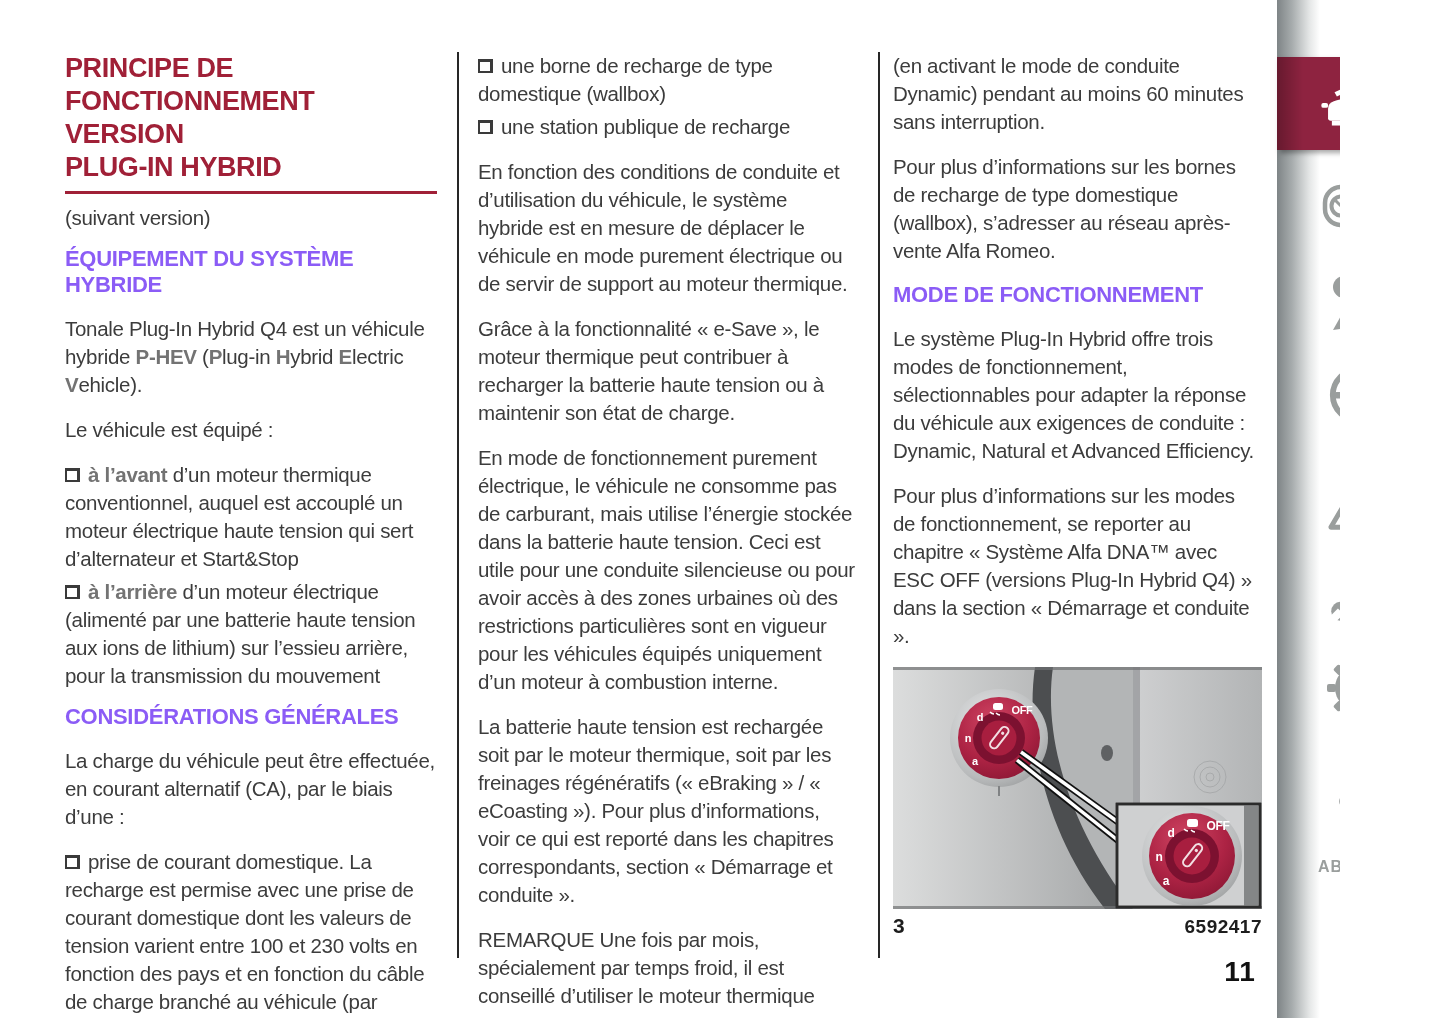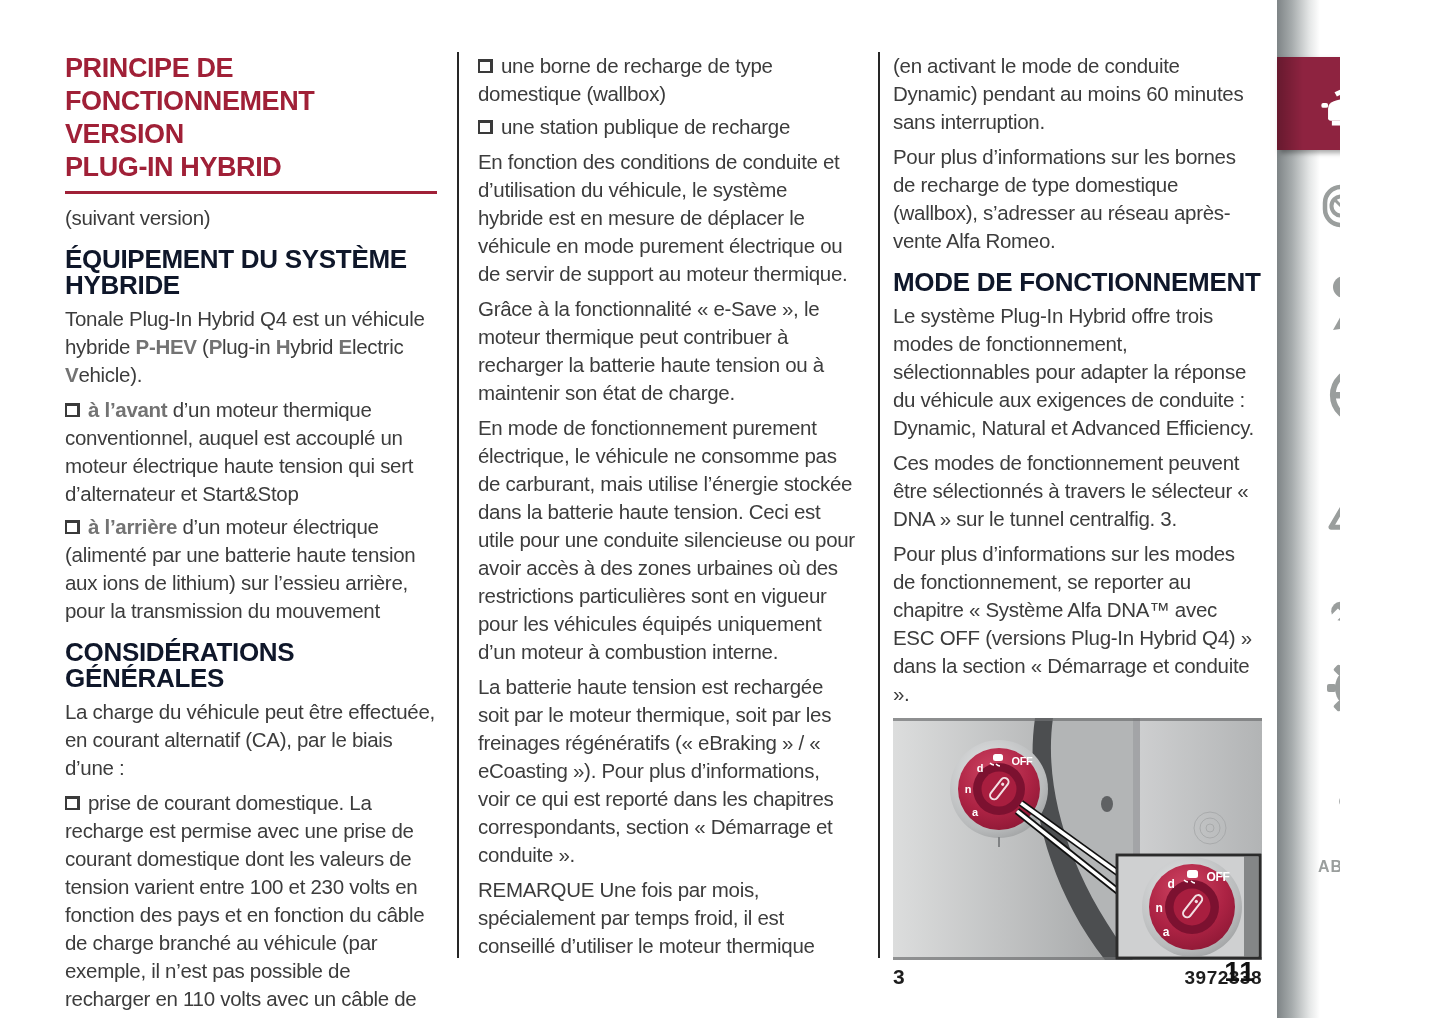--- a/index.html
+++ b/index.html
@@ -10,23 +10,23 @@
   .col1{left:65px;width:372px;}
   .col2{left:478px;width:377px;}
   .col3{left:893px;width:369px;}
   .col > :first-child{margin-top:0;}
   .vrule{position:absolute;top:52px;height:906px;width:1.5px;background:#262626;}
   .vrule1{left:457px;} .vrule2{left:878px;}
   h1.title{font-size:27px;line-height:33px;font-weight:bold;color:#a02037;margin:0;
            white-space:pre-line;letter-spacing:-0.4px;}
   .title-rule{height:3px;background:#a02037;margin:7px 0 10px 0;border:none;}
   .subtitle{margin:4px 0 2px 0;}
-  h2.red{font-size:26px;line-height:26px;font-weight:bold;color:#0f172a;
+  h2.red{font-size:22px;line-height:26px;font-weight:bold;color:#8b5cf6;
          margin:14px 0 4px 0;letter-spacing:-0.3px;}
-  p{margin:7px 0;}
+  p{margin:17px 0;}
   p.tight{margin:5px 0;}
   .b{font-weight:bold;color:#737373;}
   .sq{display:inline-block;width:10px;height:9px;border:2px solid #3a3a3a;
       border-top-width:3px;border-right-width:3px;margin-right:8px;vertical-align:baseline;}
   
   .figure{margin-top:10px;width:369px;}
   .figure svg{display:block;}
   .fig-caption{display:flex;justify-content:space-between;align-items:baseline;
                margin-top:3px;font-weight:bold;color:#1d1d1d;}
   .fig-num{font-size:21px;}
@@ -51,20 +51,21 @@
 <div class="page">
 
   <div class="col col1">
     <h1 class="title">PRINCIPE DE
 FONCTIONNEMENT VERSION
 PLUG-IN HYBRID</h1>
     <div class="title-rule"></div>
     <p class="subtitle">(suivant version)</p>
     <h2 class="red">ÉQUIPEMENT DU SYSTÈME HYBRIDE</h2>
     <p><span>Tonale Plug-In Hybrid Q4 est un véhicule hybride </span><span class="b">P-HEV</span><span> (</span><span class="b">P</span><span>lug-in </span><span class="b">H</span><span>ybrid </span><span class="b">E</span><span>lectric </span><span class="b">V</span><span>ehicle).</span></p>
+    <p>Le véhicule est équipé :</p>
     <p class="tight"><span class="sq"></span><span class="b">à l’avant</span><span> d’un moteur thermique conventionnel, auquel est accouplé un moteur électrique haute tension qui sert d’alternateur et Start&amp;Stop</span></p>
     <p class="tight"><span class="sq"></span><span class="b">à l’arrière</span><span> d’un moteur électrique (alimenté par une batterie haute tension aux ions de lithium) sur l’essieu arrière, pour la transmission du mouvement</span></p>
     <h2 class="red">CONSIDÉRATIONS GÉNÉRALES</h2>
     <p>La charge du véhicule peut être effectuée, en courant alternatif (CA), par le biais d’une :</p>
     <p class="tight"><span class="sq"></span><span>prise de courant domestique. La recharge est permise avec une prise de courant domestique dont les valeurs de tension varient entre 100 et 230 volts en fonction des pays et en fonction du câble de charge branché au véhicule (par exemple, il n’est pas possible de recharger en 110 volts avec un câble de 230 volts) ;</span></p>
   </div>
 
   <div class="vrule vrule1"></div>
 
   <div class="col col2">
@@ -77,21 +78,20 @@
     <p>REMARQUE Une fois par mois, spécialement par temps froid, il est conseillé d’utiliser le moteur thermique</p>
   </div>
 
   <div class="vrule vrule2"></div>
 
   <div class="col col3">
     <p>(en activant le mode de conduite Dynamic) pendant au moins 60 minutes sans interruption.</p>
     <p>Pour plus d’informations sur les bornes de recharge de type domestique (wallbox), s’adresser au réseau après-vente Alfa Romeo.</p>
     <h2 class="red">MODE DE FONCTIONNEMENT</h2>
     <p>Le système Plug-In Hybrid offre trois modes de fonctionnement, sélectionnables pour adapter la réponse du véhicule aux exigences de conduite : Dynamic, Natural et Advanced Efficiency.</p>
-    <p>Ces modes de fonctionnement peuvent être sélectionnés à travers le sélecteur « DNA » sur le tunnel centralfig. 3.</p>
     <p>Pour plus d’informations sur les modes de fonctionnement, se reporter au chapitre « Système Alfa DNA™ avec ESC OFF (versions Plug-In Hybrid Q4) » dans la section « Démarrage et conduite ».</p>
 
     <div class="figure">
       <svg width="369" height="242" viewBox="0 0 369 242">
         <defs>
           <linearGradient id="gLeft" x1="0" y1="0" x2="1" y2="0">
             <stop offset="0" stop-color="#dcdddd"></stop>
               <stop offset="1" stop-color="#a7a9aa"></stop>
           </linearGradient>
           <linearGradient id="gRight" x1="0" y1="0" x2="1" y2="0">
@@ -174,21 +174,21 @@
             <g transform="translate(1,-31)">
               <rect x="-6" y="-6" width="11" height="8" rx="2.5" fill="#ffffff"></rect>
               <path d="M-9,4 q2,2 4,2 M-2,5 q2,2 4,2" stroke="#ffffff" stroke-width="1.5" fill="none"></path>
             </g>
           </g>
           <rect x="224" y="137" width="143" height="103" fill="none" stroke="#2b2b2b" stroke-width="2.5"></rect>
         </g>
       </svg>
       <div class="fig-caption">
         <span class="fig-num">3</span>
-        <span class="fig-code">3972338</span>
+        <span class="fig-code">6592417</span>
       </div>
     </div>
   </div>
 
   <div class="spine"></div>
 
   <div class="tab">
     <svg width="62" height="44" viewBox="0 0 64 46">
       <path d="M16,13 Q32,4 48,13" stroke="#ffffff" stroke-width="5" fill="none"></path>
       <path d="M8,38 V28 Q8,22 14,20 Q32,14 50,20 Q56,22 56,28 V38 Q56,40.5 53,40.5 H11 Q8,40.5 8,38 Z" fill="#ffffff"></path>

